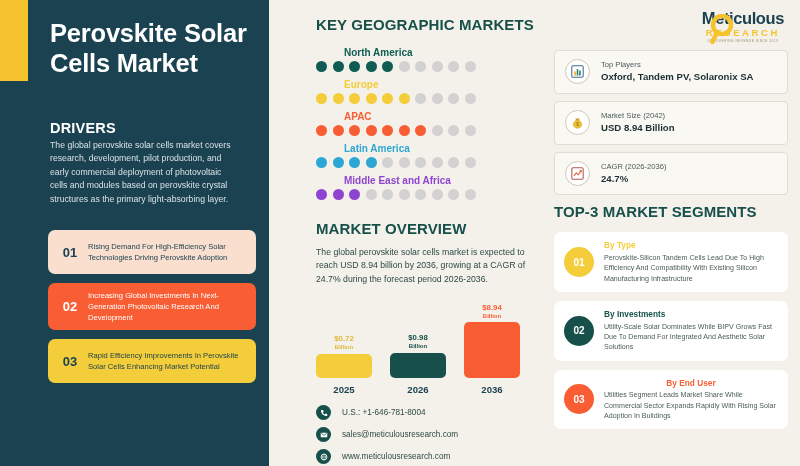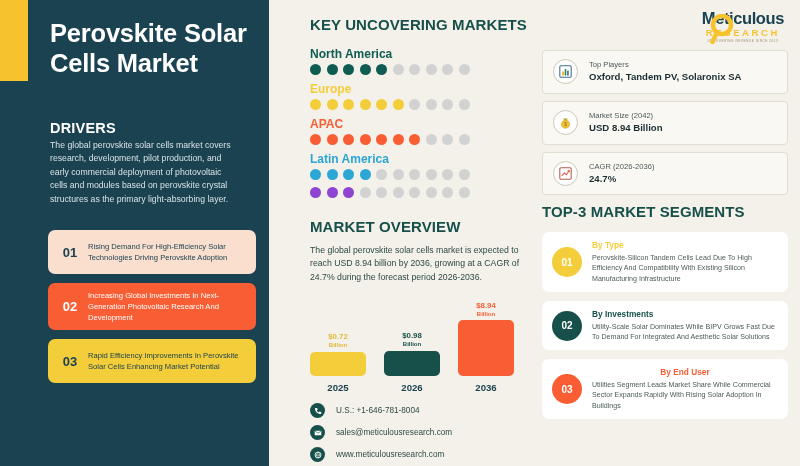--- a/index.html
+++ b/index.html
@@ -2,21 +2,21 @@
 <html><head>
 <meta charset="utf-8">
 <style>
   * { margin:0; padding:0; box-sizing:border-box; }
   html, body {
     width:800px; height:466px;
     font-family:"Liberation Sans", sans-serif;
     background:#f4f1ea;
     overflow:hidden;
   }
-  .page { position:relative; width:800px; height:466px; background:#f4f1ea; display:flex; }
+  .page { position:relative; width:800px; height:466px; background:#f4f1ea; display:flex;gap:6px; }
 
   
   .left-panel {
     position:relative; width:272px; height:466px;
     background:#1b4251; flex:none;
     border-right:3px solid #f4f1ea;
   }
   .yellow-accent {
     position:absolute; left:0; top:0; width:28px; height:81px;
     background:#f6c32e;
@@ -50,21 +50,21 @@
   .dc3 { background:#f4cd3a; }
   .dc3 .dnum, .dc3 .dtext { color:#1b4251; }
 
   
   .mid-col { position:relative; width:262px; flex:none; padding:16px 0 0 38px; }
   .sec-title {
     color:#17504a; font-size:15px; font-weight:bold; letter-spacing:0.1px;
   }
   .geo-block { margin-top:14px; }
   .geo-row { margin-bottom:7px; }
-  .geo-label { font-size:12px; font-weight:bold; margin-bottom:3px; }
+  .geo-label { font-size:10px; font-weight:bold; margin-bottom:3px;margin-left:28px; }
   .dots { display:flex; gap:5.5px; }
   .dot { width:11px; height:11px; border-radius:50%; background:#d2d2d2; }
 
   .mo-title { margin-top:20px; }
   .mo-desc { margin-top:9px; width:215px; color:#2d4a46; font-size:8.7px; line-height:1.55; }
 
   .chart { position:relative; margin-top:14px; width:205px; height:78px; display:flex; align-items:flex-end; gap:18px; }
   .bar-wrap { position:relative; width:56px; display:flex; flex-direction:column; align-items:center; }
   .bar-lab { position:absolute; width:70px; text-align:center; font-size:7.8px; font-weight:bold; line-height:1.15; }
   .bar-lab .sub { font-size:6px; font-weight:bold; display:block; }
@@ -136,21 +136,21 @@
           <div class="dtext">Increasing Global Investments In Next-Generation Photovoltaic Research And Development</div>
         </div>
         <div class="driver-card dc3">
           <div class="dnum">03</div>
           <div class="dtext">Rapid Efficiency Improvements In Perovskite Solar Cells Enhancing Market Potential</div>
         </div>
       </div>
   </div>
 
   <div class="mid-col">
-    <div class="sec-title">KEY UNCOVERING MARKETS</div>
+    <div class="sec-title">KEY GEOGRAPHIC MARKETS</div>
     <div class="geo-block" id="geo-block">
         <div class="geo-row">
           <div class="geo-label" style="color: rgb(15, 92, 82);">North America</div>
           <div class="dots">
             <div class="dot" style="background: rgb(15, 92, 82);"></div>
             <div class="dot" style="background: rgb(15, 92, 82);"></div>
             <div class="dot" style="background: rgb(15, 92, 82);"></div>
             <div class="dot" style="background: rgb(15, 92, 82);"></div>
             <div class="dot" style="background: rgb(15, 92, 82);"></div>
             <div class="dot" style="background: rgb(210, 210, 210);"></div>
@@ -199,20 +199,21 @@
             <div class="dot" style="background: rgb(44, 166, 212);"></div>
             <div class="dot" style="background: rgb(210, 210, 210);"></div>
             <div class="dot" style="background: rgb(210, 210, 210);"></div>
             <div class="dot" style="background: rgb(210, 210, 210);"></div>
             <div class="dot" style="background: rgb(210, 210, 210);"></div>
             <div class="dot" style="background: rgb(210, 210, 210);"></div>
             <div class="dot" style="background: rgb(210, 210, 210);"></div>
           </div>
         </div>
         <div class="geo-row">
+          <div class="geo-label" style="color: rgb(142, 68, 209);">Middle East and Africa</div>
           <div class="dots">
             <div class="dot" style="background: rgb(142, 68, 209);"></div>
             <div class="dot" style="background: rgb(142, 68, 209);"></div>
             <div class="dot" style="background: rgb(142, 68, 209);"></div>
             <div class="dot" style="background: rgb(210, 210, 210);"></div>
             <div class="dot" style="background: rgb(210, 210, 210);"></div>
             <div class="dot" style="background: rgb(210, 210, 210);"></div>
             <div class="dot" style="background: rgb(210, 210, 210);"></div>
             <div class="dot" style="background: rgb(210, 210, 210);"></div>
             <div class="dot" style="background: rgb(210, 210, 210);"></div>

